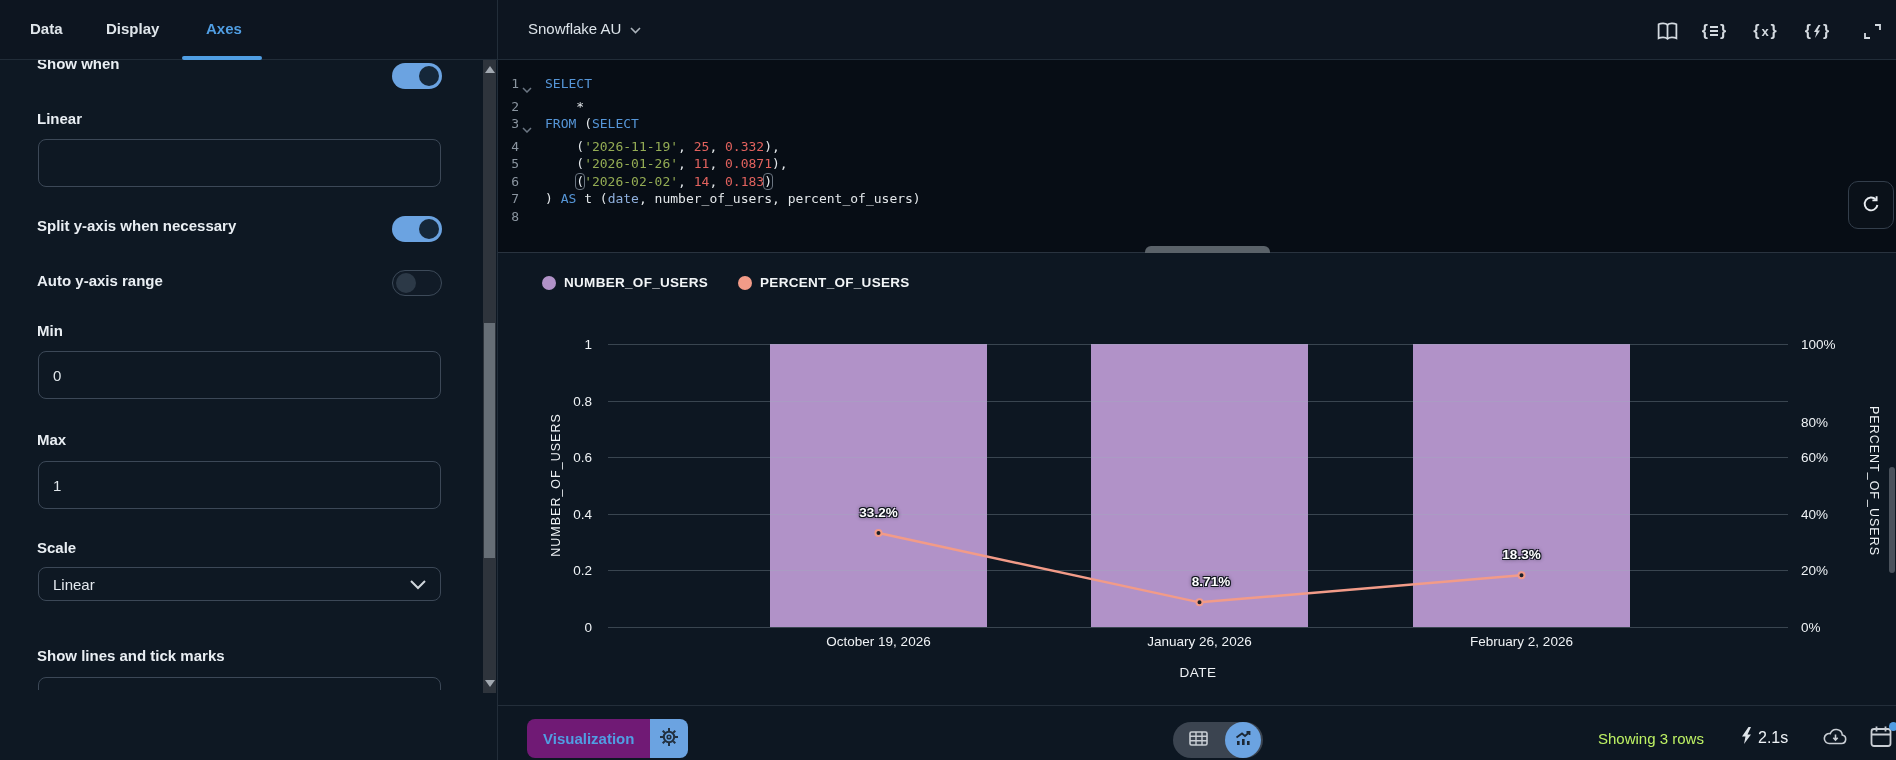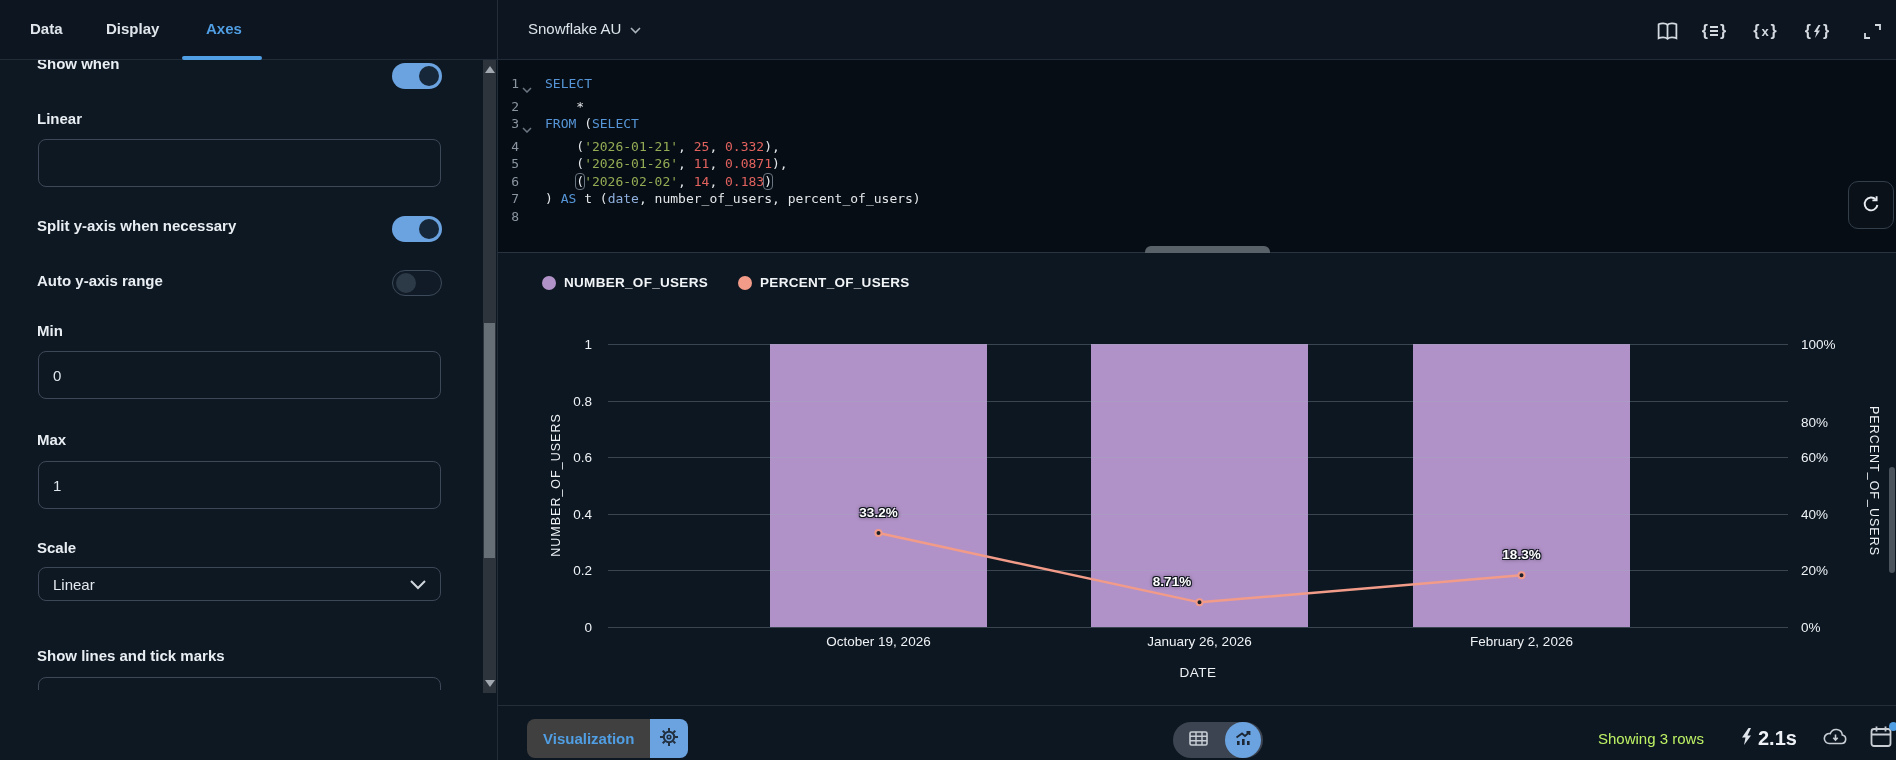--- a/index.html
+++ b/index.html
@@ -66,27 +66,27 @@
   .xlab { position:absolute; top:381px; width:220px; text-align:center; font-size:13.5px; color:#eff2f5; }
   .xaxis-title { position:absolute; top:412px; left:591px; width:220px; text-align:center; font-size:13.5px; color:#eff2f5; letter-spacing:0.5px; }
   .line-layer { position:absolute; left:0; top:0; z-index:3; }
   .pt-label { position:absolute; transform:translateX(-50%); font-size:13.5px; font-weight:bold; color:#ffffff; z-index:4;
               text-shadow:-1px -1px 0 #10161d, 1px -1px 0 #10161d, -1px 1px 0 #10161d, 1px 1px 0 #10161d, 0 0 4px #10161d; }
   .page-scroll { position:absolute; left:1889px; top:407px; width:6px; height:106px; background:#4a525c; border-radius:3px; z-index:6; }
 
   
   .bottombar { position:absolute; left:0; top:645px; width:1399px; height:55px; background:#0d1722; border-top:1px solid #232e3a; }
   .viz-group { position:absolute; left:30px; top:13px; height:39px; display:flex; cursor:pointer; }
-  .viz-text { background:#404040; color:#509ee3; font-weight:bold; font-size:15px; padding:0 16px; border-radius:8px 0 0 8px; display:flex; align-items:center; }
+  .viz-text { background:#701a75; color:#509ee3; font-weight:bold; font-size:15px; padding:0 16px; border-radius:8px 0 0 8px; display:flex; align-items:center; }
   .viz-gear { width:38px; background:#6ba3e1; border-radius:0 8px 8px 0; display:flex; align-items:center; justify-content:center; }
   .view-toggle { position:absolute; left:676px; top:16px; width:90px; height:36px; background:#3b4450; border-radius:18px; display:flex; align-items:center; }
   .vt-table { width:50px; display:flex; align-items:center; justify-content:center; cursor:pointer; }
   .vt-chart { width:36px; height:36px; border-radius:50%; background:#6ba3e1; display:flex; align-items:center; justify-content:center; cursor:pointer; margin-left:2px; }
   .rowcount { position:absolute; left:1101px; top:24px; font-size:15px; color:#bef264; }
-  .duration { position:absolute; left:1243px; top:21px; display:flex; align-items:center; gap:5px; color:#eef2f6; font-weight:bold; font-size:20px; }
+  .duration { position:absolute; left:1243px; top:21px; display:flex; align-items:center; gap:5px; color:#eef2f6; font-weight:normal; font-size:16px; }
   .bb-icon { position:absolute; top:20px; color:#c9ced4; cursor:pointer; }
   .cal-dot { position:absolute; left:1392px; top:16px; width:9px; height:9px; border-radius:50%; background:#509ee3; z-index:2; }
 </style>
 </head>
 <body>
 
 <div class="header">
   <div class="tab" style="left:30px">Data</div>
   <div class="tab" style="left:106px">Display</div>
   <div class="tab active" style="left:206px">Axes</div>
@@ -197,21 +197,21 @@
 
   <div class="editor">
     <div class="code-area" id="code-lines">
         <div class="code-line"><span class="gut-num">1</span><span class="gut-fold"><svg width="10" height="6" viewBox="0 0 10 6">
               <polyline points="1,1 5,5 9,1" fill="none" stroke="#6b7683" stroke-width="1.5"></polyline>
             </svg></span><span class="code-text"><span class="tk-kw">SELECT</span></span></div>
         <div class="code-line"><span class="gut-num">2</span><span class="gut-fold"></span><span class="code-text"><span class="tk-plain">    *</span></span></div>
         <div class="code-line"><span class="gut-num">3</span><span class="gut-fold"><svg width="10" height="6" viewBox="0 0 10 6">
               <polyline points="1,1 5,5 9,1" fill="none" stroke="#6b7683" stroke-width="1.5"></polyline>
             </svg></span><span class="code-text"><span class="tk-kw">FROM</span><span class="tk-plain"> (</span><span class="tk-kw">SELECT</span></span></div>
-        <div class="code-line"><span class="gut-num">4</span><span class="gut-fold"></span><span class="code-text"><span class="tk-plain">    (</span><span class="tk-str">'2026-01-21'</span><span class="tk-plain">, </span><span class="tk-num">25</span><span class="tk-plain">, </span><span class="tk-num">0.332</span><span class="tk-plain">),</span></span></div>
+        <div class="code-line"><span class="gut-num">4</span><span class="gut-fold"></span><span class="code-text"><span class="tk-plain">    (</span><span class="tk-str">'2026-11-19'</span><span class="tk-plain">, </span><span class="tk-num">25</span><span class="tk-plain">, </span><span class="tk-num">0.332</span><span class="tk-plain">),</span></span></div>
         <div class="code-line"><span class="gut-num">5</span><span class="gut-fold"></span><span class="code-text"><span class="tk-plain">    (</span><span class="tk-str">'2026-01-26'</span><span class="tk-plain">, </span><span class="tk-num">11</span><span class="tk-plain">, </span><span class="tk-num">0.0871</span><span class="tk-plain">),</span></span></div>
         <div class="code-line"><span class="gut-num">6</span><span class="gut-fold"></span><span class="code-text"><span class="tk-plain">    </span><span class="tk-hl">(</span><span class="tk-str">'2026-02-02'</span><span class="tk-plain">, </span><span class="tk-num">14</span><span class="tk-plain">, </span><span class="tk-num">0.183</span><span class="tk-hl">)</span></span></div>
         <div class="code-line"><span class="gut-num">7</span><span class="gut-fold"></span><span class="code-text"><span class="tk-plain">) </span><span class="tk-kw">AS</span><span class="tk-plain"> t (</span><span class="tk-type">date</span><span class="tk-plain">, number_of_users, percent_of_users)</span></span></div>
         <div class="code-line"><span class="gut-num">8</span><span class="gut-fold"></span><span class="code-text"></span></div>
       </div>
     <div class="refresh-btn">
       <svg width="22" height="22" viewBox="0 0 22 22">
         <path d="M15.8 5.6 A6.4 6.4 0 1 0 17.4 11" fill="none" stroke="#e8ecf0" stroke-width="1.9"></path>
         <path d="M16.6 2.2 v4.2 h-4.2" fill="none" stroke="#e8ecf0" stroke-width="1.9"></path>
       </svg>
@@ -258,21 +258,21 @@
       <div class="xlab" style="left: 271.5px;">October 19, 2026</div>
       <div class="xlab" style="left: 592.5px;">January 26, 2026</div>
       <div class="xlab" style="left: 914.5px;">February 2, 2026</div>
       <svg width="1399" height="453" class="line-layer">
         <polyline points="381.5,280.044 702.5,349.3507 1024.5,322.211" fill="none" stroke="#f29b88" stroke-width="2.5"></polyline>
         <circle cx="381.5" cy="280.044" r="3" fill="#1b2129" stroke="#f29b88" stroke-width="2"></circle>
         <circle cx="702.5" cy="349.3507" r="3" fill="#1b2129" stroke="#f29b88" stroke-width="2"></circle>
         <circle cx="1024.5" cy="322.211" r="3" fill="#1b2129" stroke="#f29b88" stroke-width="2"></circle>
       </svg>
       <div class="pt-label" style="left: 381.5px; top: 252.044px;">33.2%</div>
-      <div class="pt-label" style="left: 669px; top: 321.351px; padding-left: 12px;">8.71%</div>
+      <div class="pt-label" style="left: 708px; top: 321.351px; padding-left: 12px;">8.71%</div>
       <div class="pt-label" style="left: 1024.5px; top: 294.211px;">18.3%</div>
     </div>
 
   <div class="bottombar">
     <div class="viz-group">
       <div class="viz-text">Visualization</div>
       <div class="viz-gear">
         <span>
           <svg width="20" height="20" viewBox="0 0 20 20">
             <circle cx="10" cy="10" r="5.2" fill="none" stroke="#223040" stroke-width="2"></circle>

